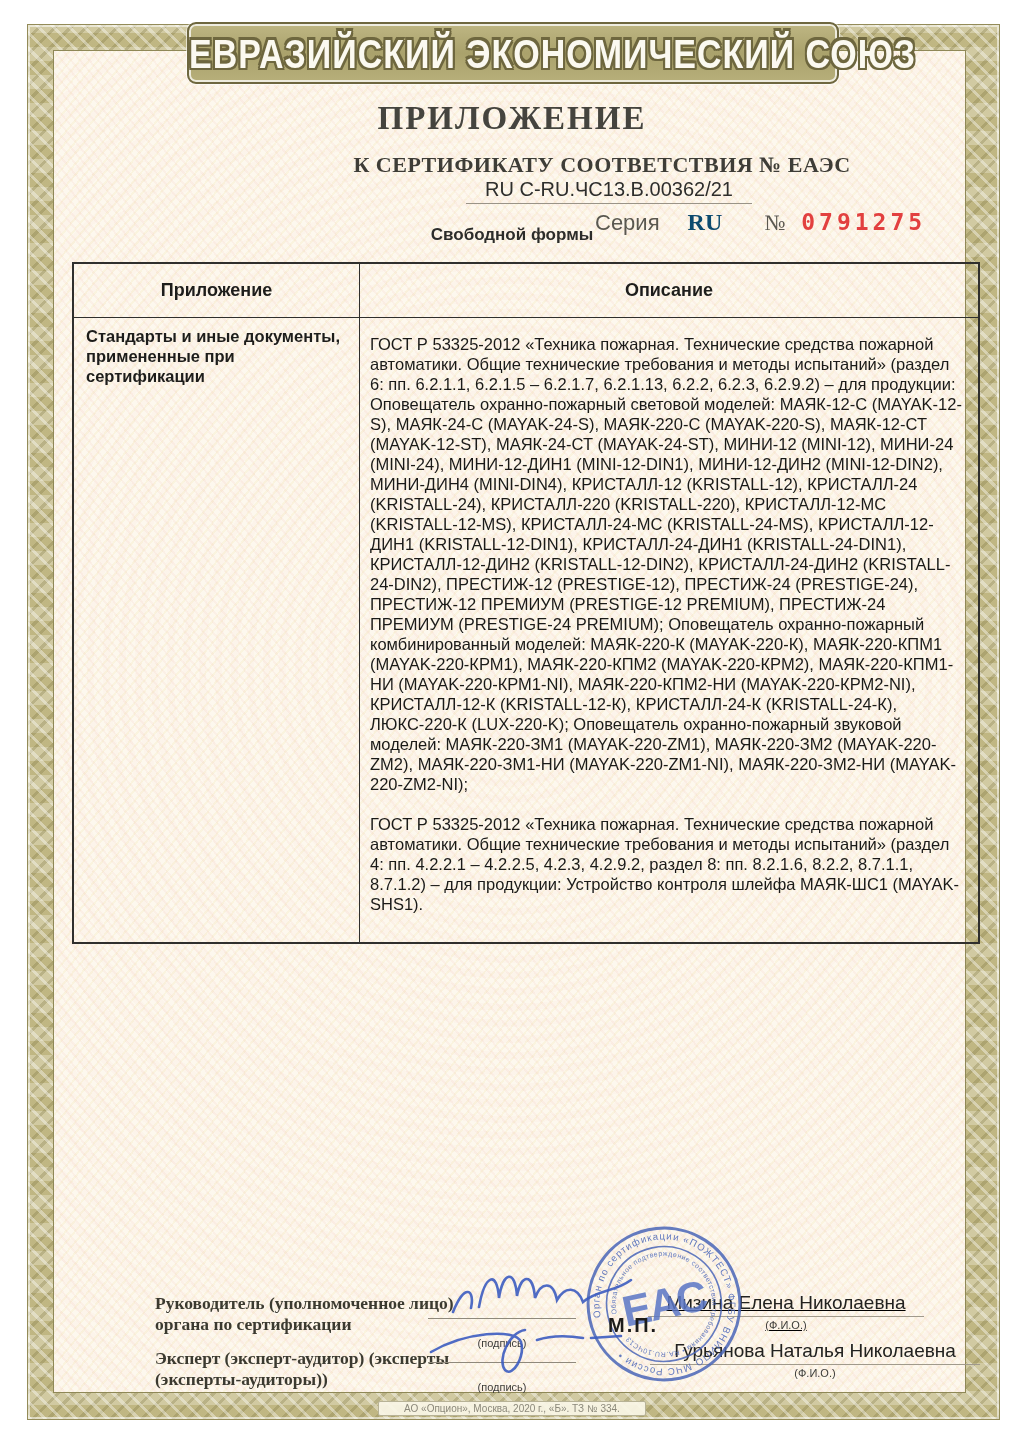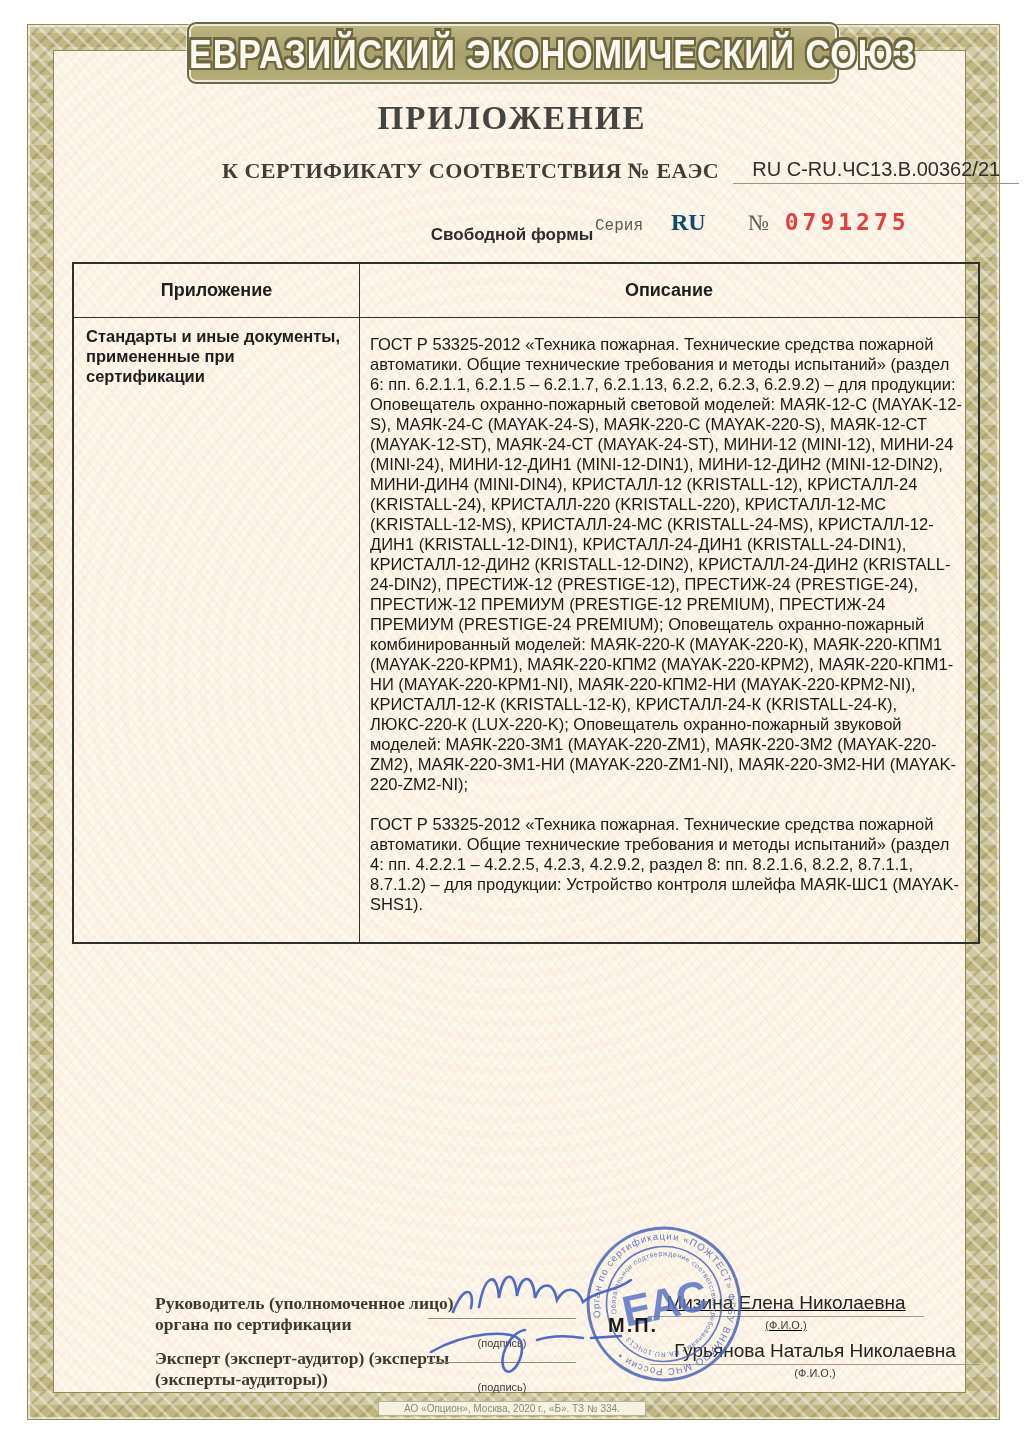--- a/index.html
+++ b/index.html
@@ -45,35 +45,35 @@
       -2px -2px 0 #6e673f, 2px 2px 0 #6e673f, -2px 2px 0 #6e673f, 2px -2px 0 #6e673f;
     white-space:nowrap;
   }
   
   .doc-title{
     position:absolute;left:0;right:0;top:100px;text-align:center;
     font-family:"Liberation Serif", serif;font-weight:bold;font-size:33px;
     letter-spacing:2px;color:#45443e;
   }
   .cert-line{
-    position:absolute;left:222px;top:158px;width:760px;display:flex;align-items:center;
+    position:absolute;left:222px;top:152px;width:760px;display:flex;align-items:center;flex-direction:column;
   }
   .cert-label{
     font-family:"Liberation Serif", serif;font-weight:bold;font-size:22px;color:#3e3d37;
     letter-spacing:0.5px;white-space:nowrap;
   }
   .cert-number{
     margin-left:14px;flex:0 0 auto;width:286px;text-align:center;
     font-family:"Liberation Sans", sans-serif;font-size:20px;color:#2e2e2c;
     border-bottom:1px solid #9a9488;padding-bottom:2px;white-space:nowrap;
   }
   .series-line{
     position:absolute;left:595px;top:188px;display:flex;align-items:baseline;
   }
-  .series-label{font-family:Liberation Mono, monospace;font-size:16px;color:#5a5850;}
+  .series-label{font-family:Liberation Sans, sans-serif;font-size:22px;color:#5a5850;}
   .series-value{font-family:"Liberation Serif", serif;font-weight:bold;font-size:24px;color:#0c4a6e;margin-left:28px;}
   .number-sign{font-family:"Liberation Serif", serif;font-size:22px;color:#5a5850;margin-left:42px;}
   .blank-number{
     font-family:"DejaVu Sans Mono", monospace;font-weight:bold;font-size:23px;
     color:#e2403f;letter-spacing:4px;margin-left:16px;margin-top:21px;
   }
   .form-type{
     position:absolute;left:0;right:0;top:225px;text-align:center;
     font-weight:bold;font-size:17px;color:#2c2c2a;
   }

